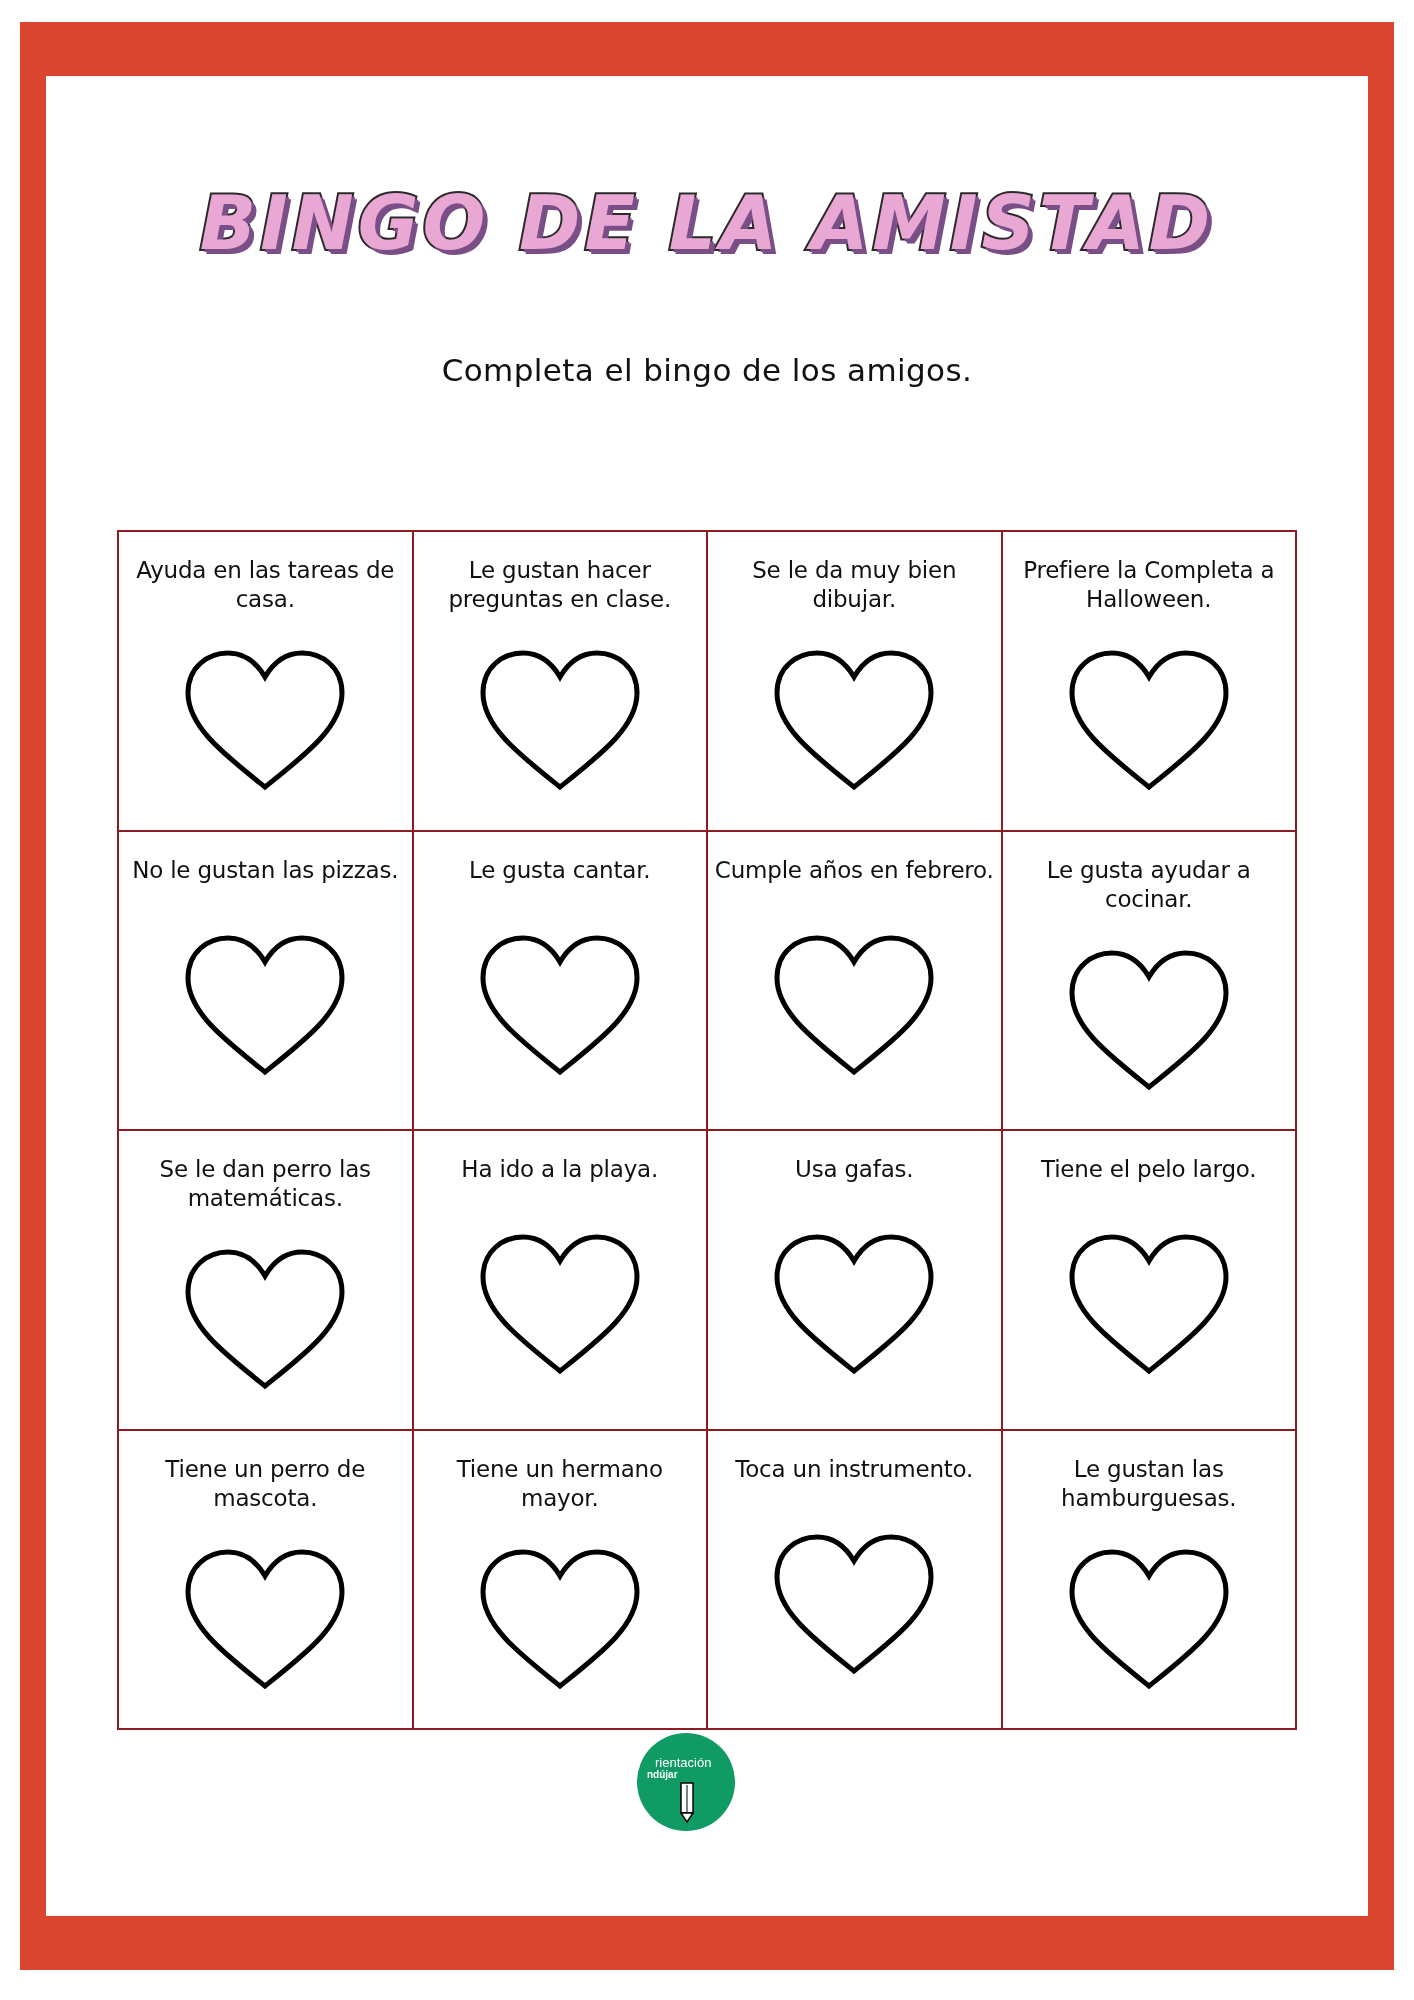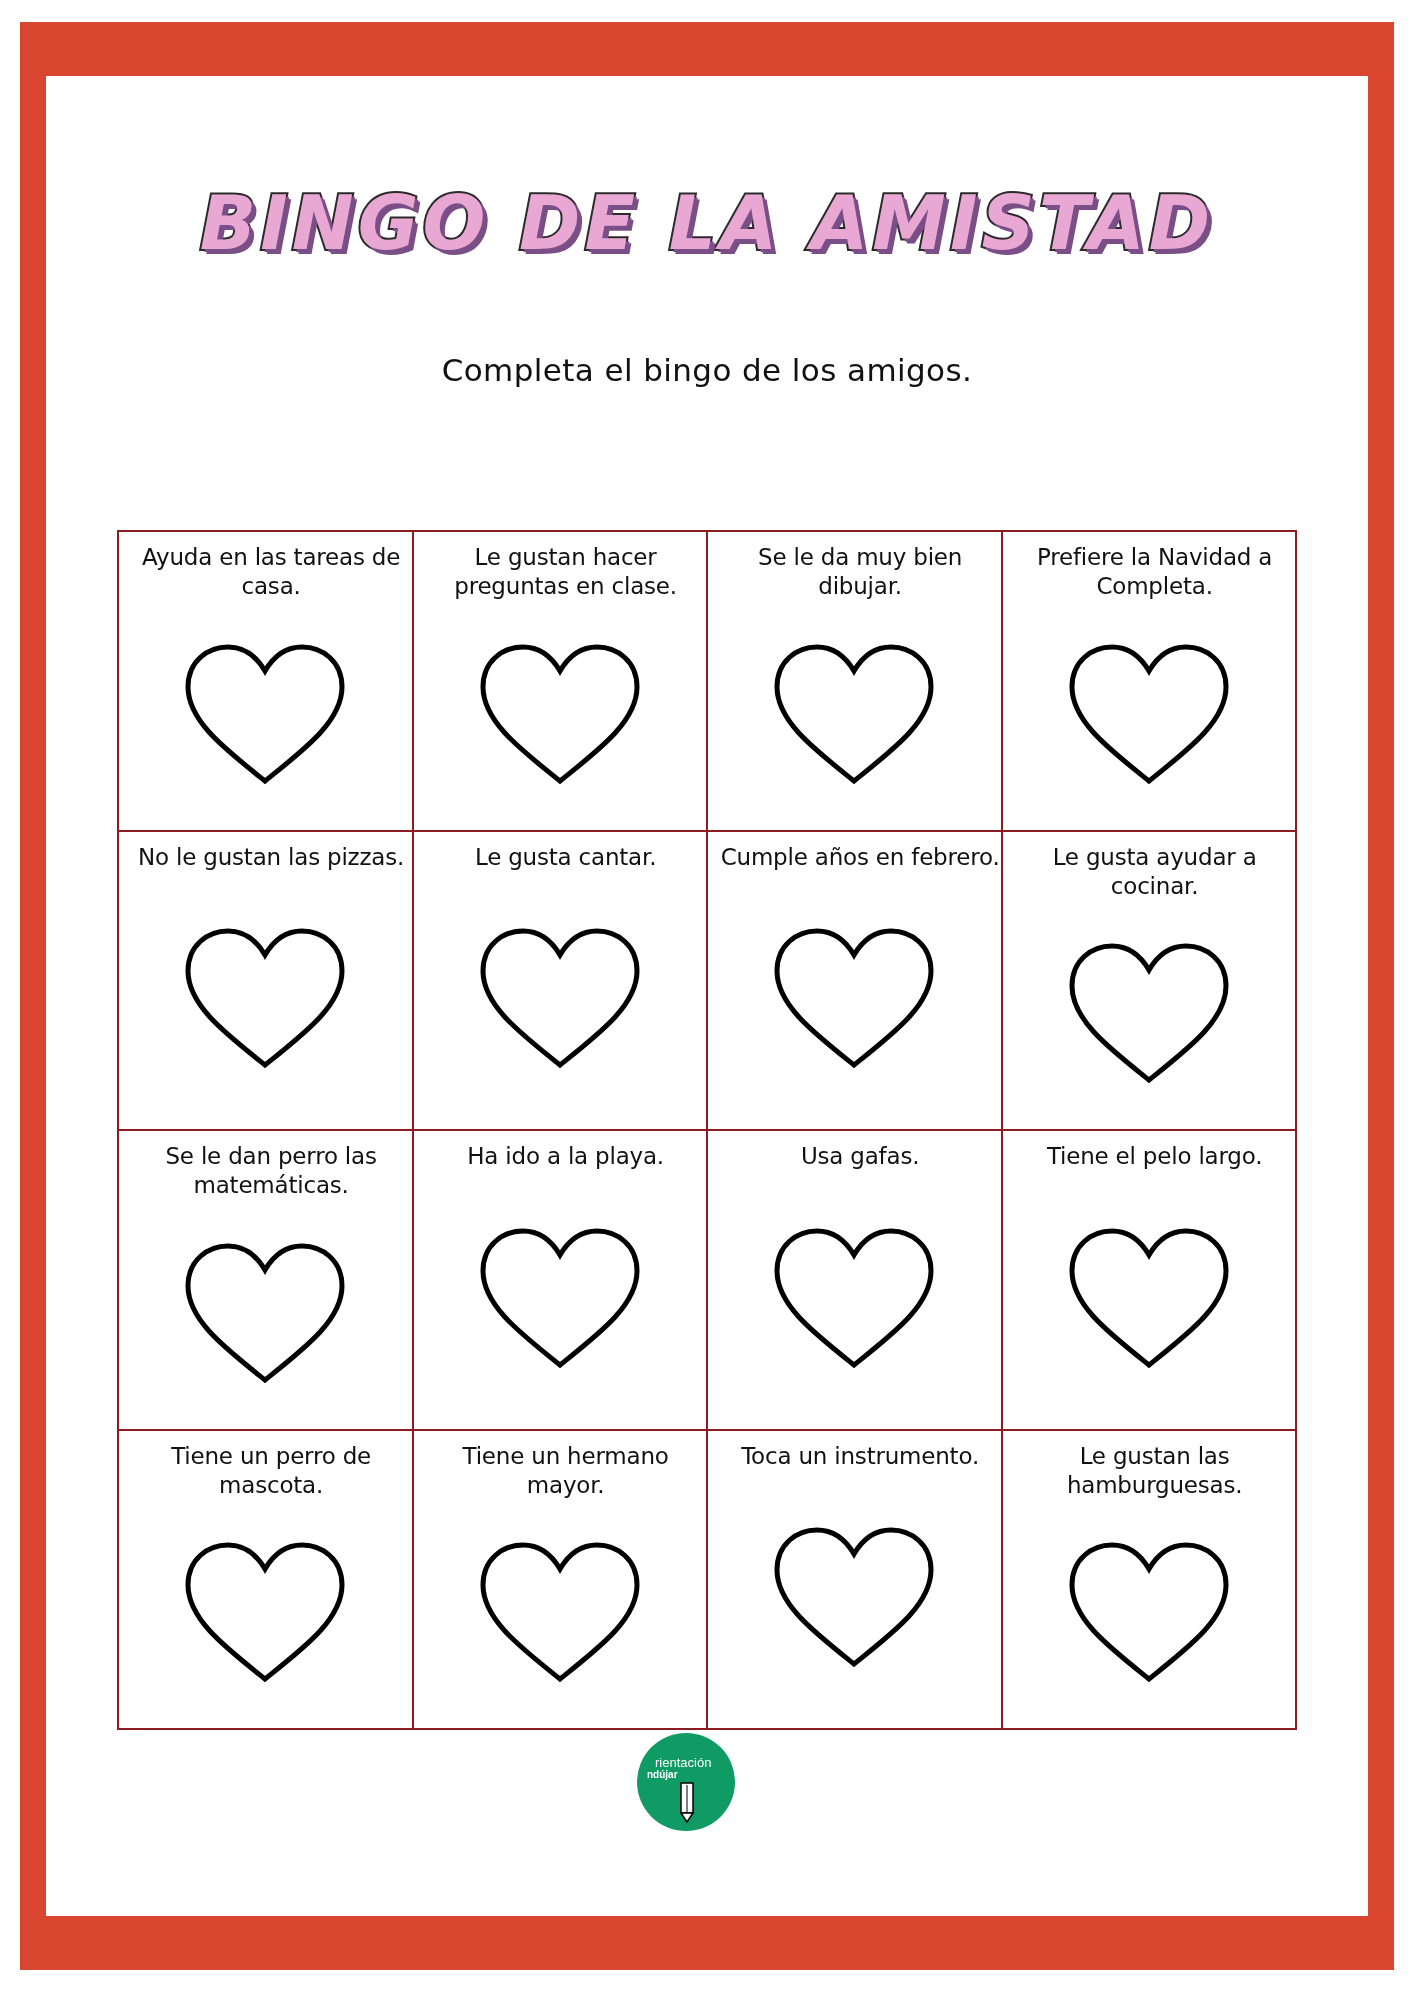--- a/index.html
+++ b/index.html
@@ -92,22 +92,22 @@
     border-left: 2px solid #8c1b22;
     box-sizing: border-box;
   }
   .cell {
     border-right: 2px solid #8c1b22;
     border-bottom: 2px solid #8c1b22;
     box-sizing: border-box;
     position: relative;
     display: flex;
     flex-direction: column;
-    align-items: flex-end;
-    padding-top: 11px;
+    align-items: center;
+    padding-top: 24px;
   }
   .cell-text {
     font-family: "DejaVu Sans", sans-serif;
     font-size: 23px;
     line-height: 1.28;
     color: #111111;
     text-align: center;
     width: 96%;
     letter-spacing: -0.2px;
   }
@@ -197,21 +197,21 @@
     <div class="cell">
       <div class="cell-text">Se le da muy bien dibujar.</div>
       <div class="heart-holder">
         <svg width="170" height="150" viewBox="0 0 170 150" aria-hidden="true">
           <path d="M85 142 C 45 110, 8 82, 8 48 C 8 22, 28 8, 48 8 C 66 8, 78 20, 85 32 C 92 20, 104 8, 122 8 C 142 8, 162 22, 162 48 C 162 82, 125 110, 85 142 Z" fill="none" stroke="#000000" stroke-width="5"></path>
         </svg>
       </div>
     </div>
 
     <div class="cell">
-      <div class="cell-text">Prefiere la Navidad a Completa.</div>
+      <div class="cell-text">Prefiere la Completa a Halloween.</div>
       <div class="heart-holder">
         <svg width="170" height="150" viewBox="0 0 170 150" aria-hidden="true">
           <path d="M85 142 C 45 110, 8 82, 8 48 C 8 22, 28 8, 48 8 C 66 8, 78 20, 85 32 C 92 20, 104 8, 122 8 C 142 8, 162 22, 162 48 C 162 82, 125 110, 85 142 Z" fill="none" stroke="#000000" stroke-width="5"></path>
         </svg>
       </div>
     </div>
 
     <div class="cell">
       <div class="cell-text">No le gustan las pizzas.</div>
       <div class="heart-holder">

